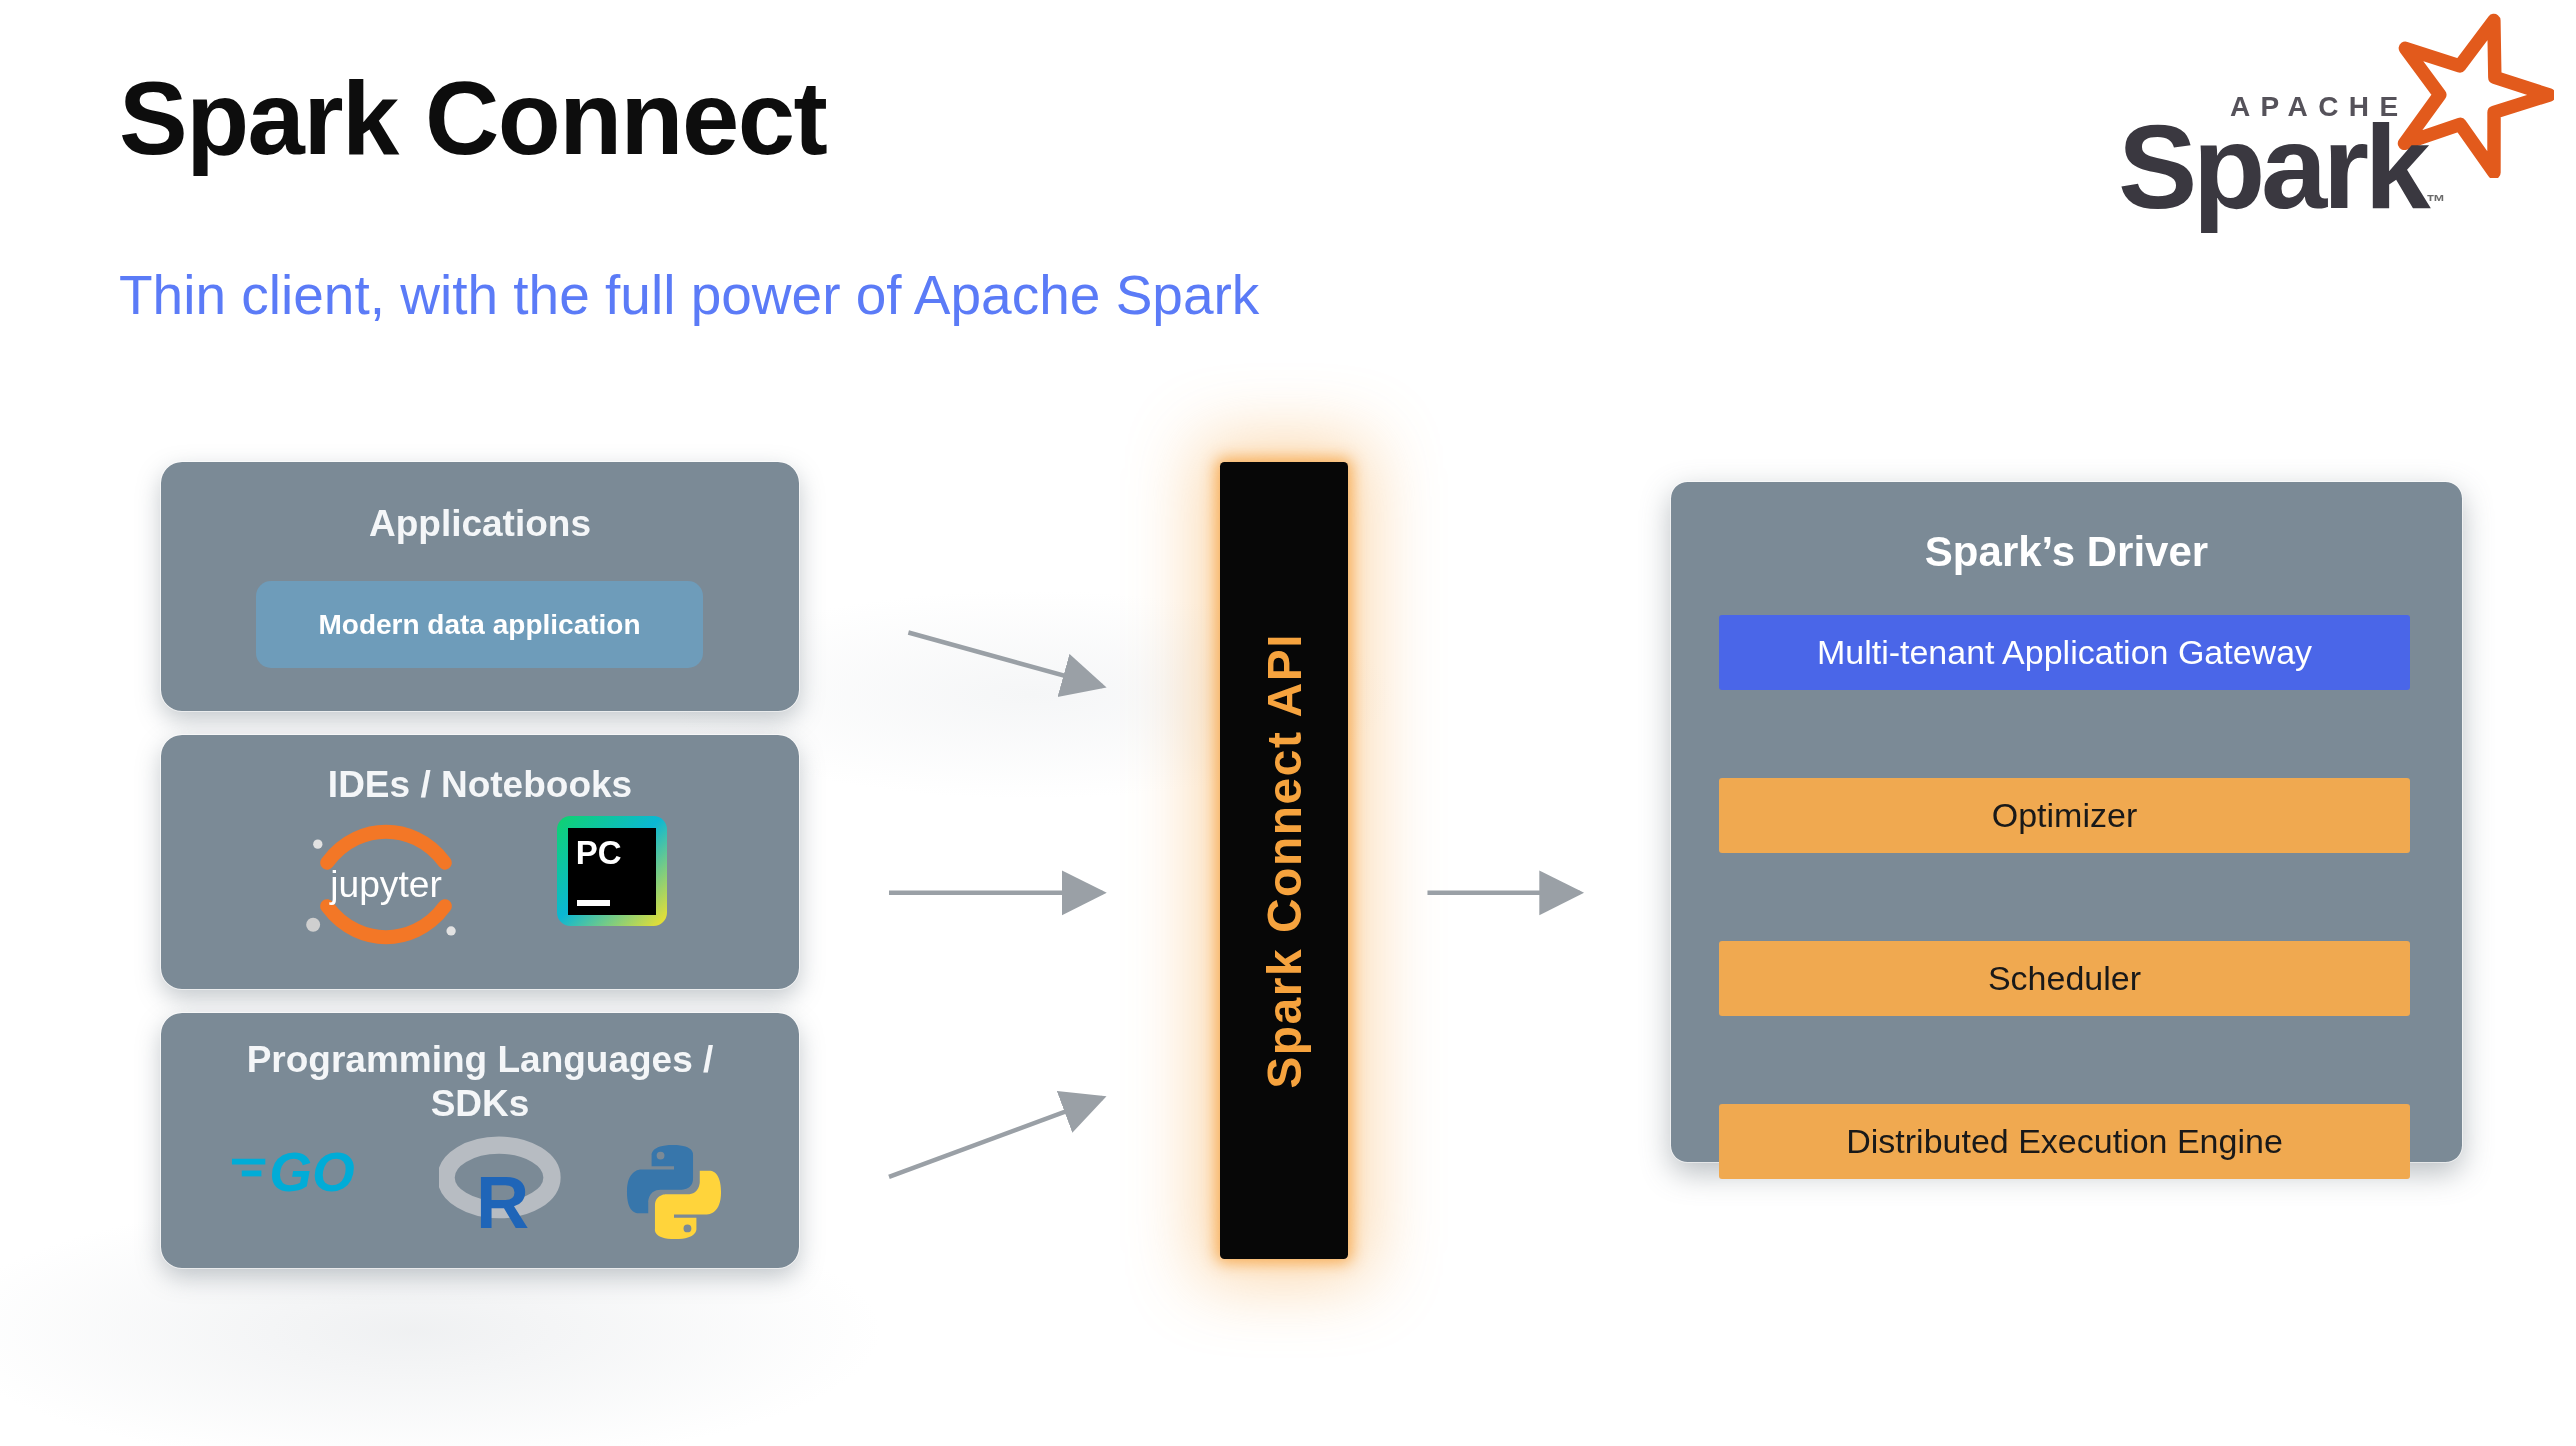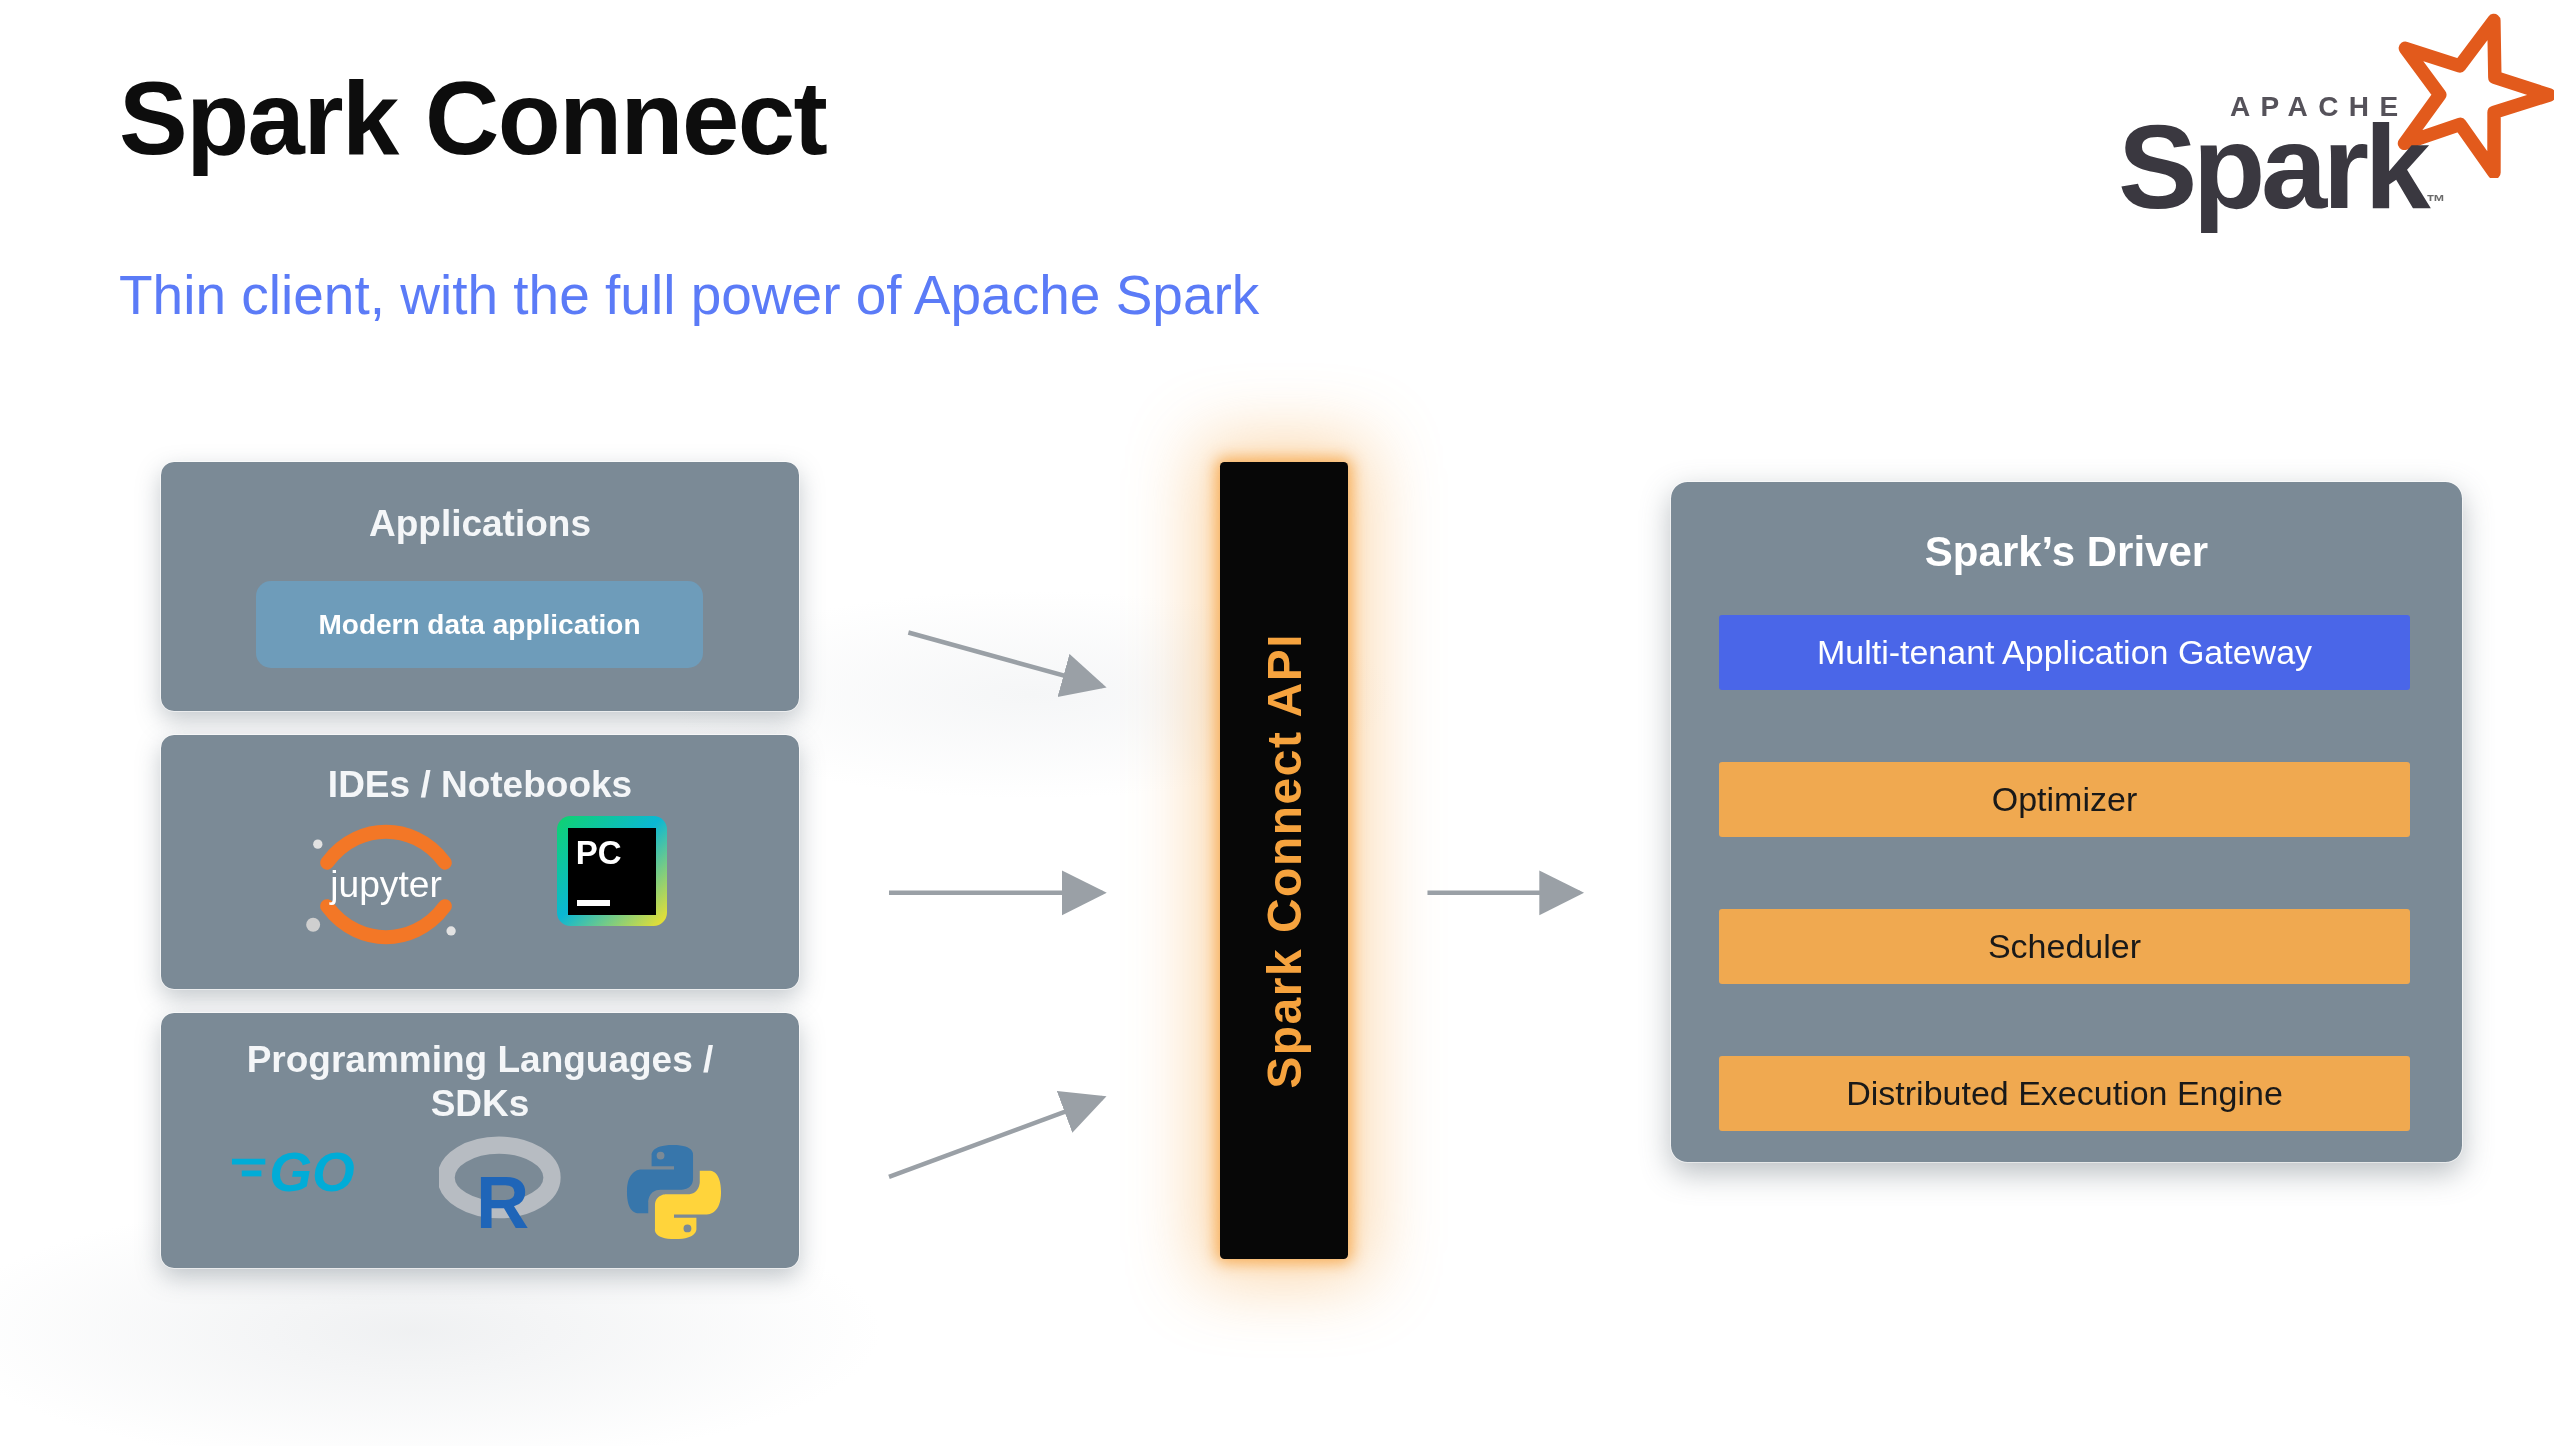--- a/index.html
+++ b/index.html
@@ -32,21 +32,21 @@
   }
   .logo-spark {
     position:absolute; left:0px; top:88px;
     font-size:119px; font-weight:700; letter-spacing:-4.5px; color:#3a3840;
   }
   .logo-tm { font-size:19.4px; letter-spacing:0; color:#6a6a6a; vertical-align:baseline; }
 
   
   .src-box {
     position:absolute; left:161px; width:638px;
-    background:#7b8a96; border-radius:13px;
+    background:#7b8a96; border-radius:21px;
     outline:1.5px solid rgba(255,255,255,0.55);
     box-shadow:0 9px 25px rgba(120,130,140,0.45);
   }
   .box-title {
     color:#f4f6f8; font-size:37px; font-weight:700; text-align:center;
     line-height:1.2;
   }
   #box-apps { top:462px; height:249px; }
   #box-apps .box-title { margin-top:40px; }
   .chip {
@@ -93,21 +93,21 @@
   
   .driver {
     position:absolute; left:1671px; top:482px; width:791px; height:680px;
     background:#7b8a96; border-radius:16.4px;
     outline:1.5px solid rgba(255,255,255,0.5);
     box-shadow:0 10.4px 30px rgba(100,110,120,0.45);
   }
   .driver-title { text-align:center; margin-top:46px; font-size:42px; font-weight:700; color:#ffffff; }
   .layers {
     position:absolute; left:48px; right:52px; top:133px;
-    display:flex; flex-direction:column; gap:30px;
+    display:flex; flex-direction:column; gap:46px;
   }
   .layer {
     height:75px; display:flex; align-items:center; justify-content:center;
     font-size:34px; border-radius:3px;
   }
   .layer-gateway { background:#4a66e8; color:#ffffff; }
   .layer-analyzer { background:#39909f; color:#0e2a31; }
   .layer-orange { background:#f0a950; color:#191919;margin-top:42px; }
 
   .arrows { position:absolute; inset:0; pointer-events:none; }

